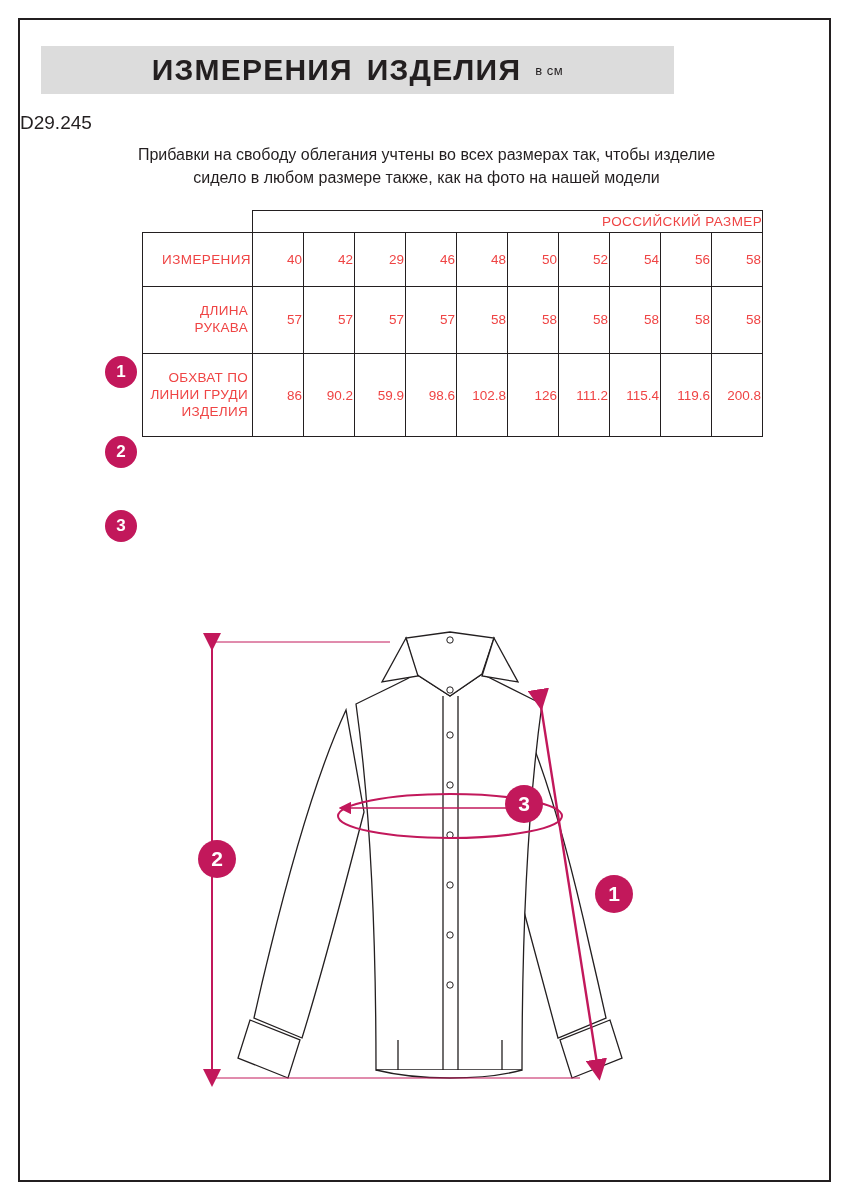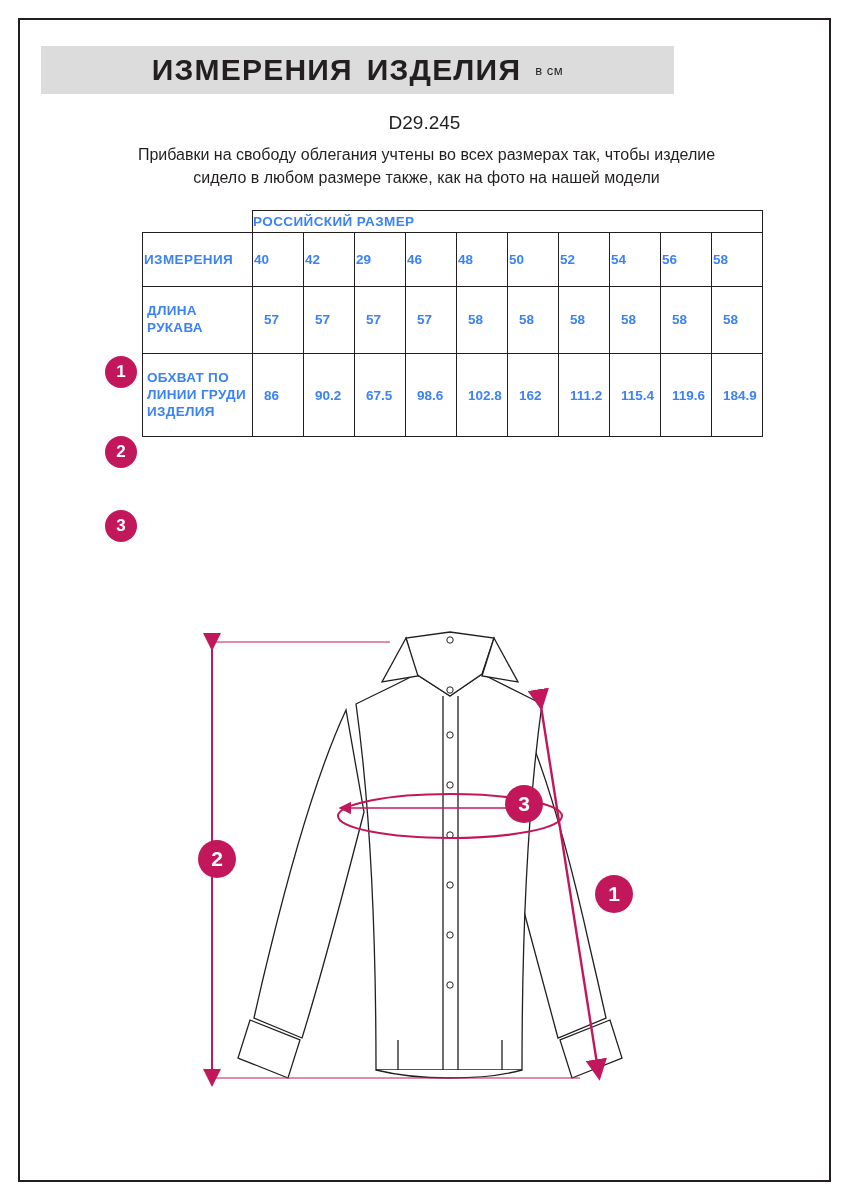--- a/index.html
+++ b/index.html
@@ -42,21 +42,21 @@
   .title-unit {
     font-size: 13px;
     font-weight: normal;
     margin-left: 14px;
     color: #231f20;
     letter-spacing: 0.5px;
   }
   .code {
     position: absolute;
     top: 92px; left: 0; width: 100%;
-    text-align: center;
+    text-align: left;
     font-size: 19px;
     color: #231f20;
   }
   .note {
     position: absolute;
     top: 123px; left: 100px;
     width: 613px;
     text-align: center;
     font-size: 16px;
     line-height: 1.45;
@@ -68,25 +68,25 @@
     left: 122px; top: 190px;
     width: 620px;
   }
   table.meas {
     border-collapse: collapse;
     width: 620px;
     table-layout: fixed;
   }
   table.meas th, table.meas td {
     border: 1px solid #231f20;
-    text-align: left;
+    text-align: right;
     vertical-align: middle;
-    font-weight: bold;
+    font-weight: normal;
     font-size: 13.5px;
-    color: #3b82f6;
+    color: #ef4444;
   }
   .col-label { width: 110px; }
   .col-size { width: 51px; }
   th.rus-head {
     font-size: 11.5px;
     letter-spacing: 0.4px;
     height: 22px;
     padding: 2px 0;
   }
   th.meas-head {
@@ -210,28 +210,28 @@
           <td class="val">58</td>
           <td class="val">58</td>
           <td class="val">58</td>
           <td class="val">58</td>
           <td class="val">58</td>
         </tr>
         <tr class="r3">
           <td class="rowlabel">ОБХВАТ ПО ЛИНИИ ГРУДИ ИЗДЕЛИЯ</td>
           <td class="val">86</td>
           <td class="val">90.2</td>
-          <td class="val">67.5</td>
+          <td class="val">59.9</td>
           <td class="val">98.6</td>
           <td class="val">102.8</td>
-          <td class="val">162</td>
+          <td class="val">126</td>
           <td class="val">111.2</td>
           <td class="val">115.4</td>
           <td class="val">119.6</td>
-          <td class="val">184.9</td>
+          <td class="val">200.8</td>
         </tr>
       </tbody>
         </table>
     </div>
 
     <div class="illus">
       <svg width="560" height="520" viewBox="0 0 560 520">
         <defs>
           <marker id="ah" markerWidth="9" markerHeight="9" refX="4.5" refY="4.5" orient="auto">
             <path d="M0,0 L9,4.5 L0,9 z" fill="#c2185b"></path>

